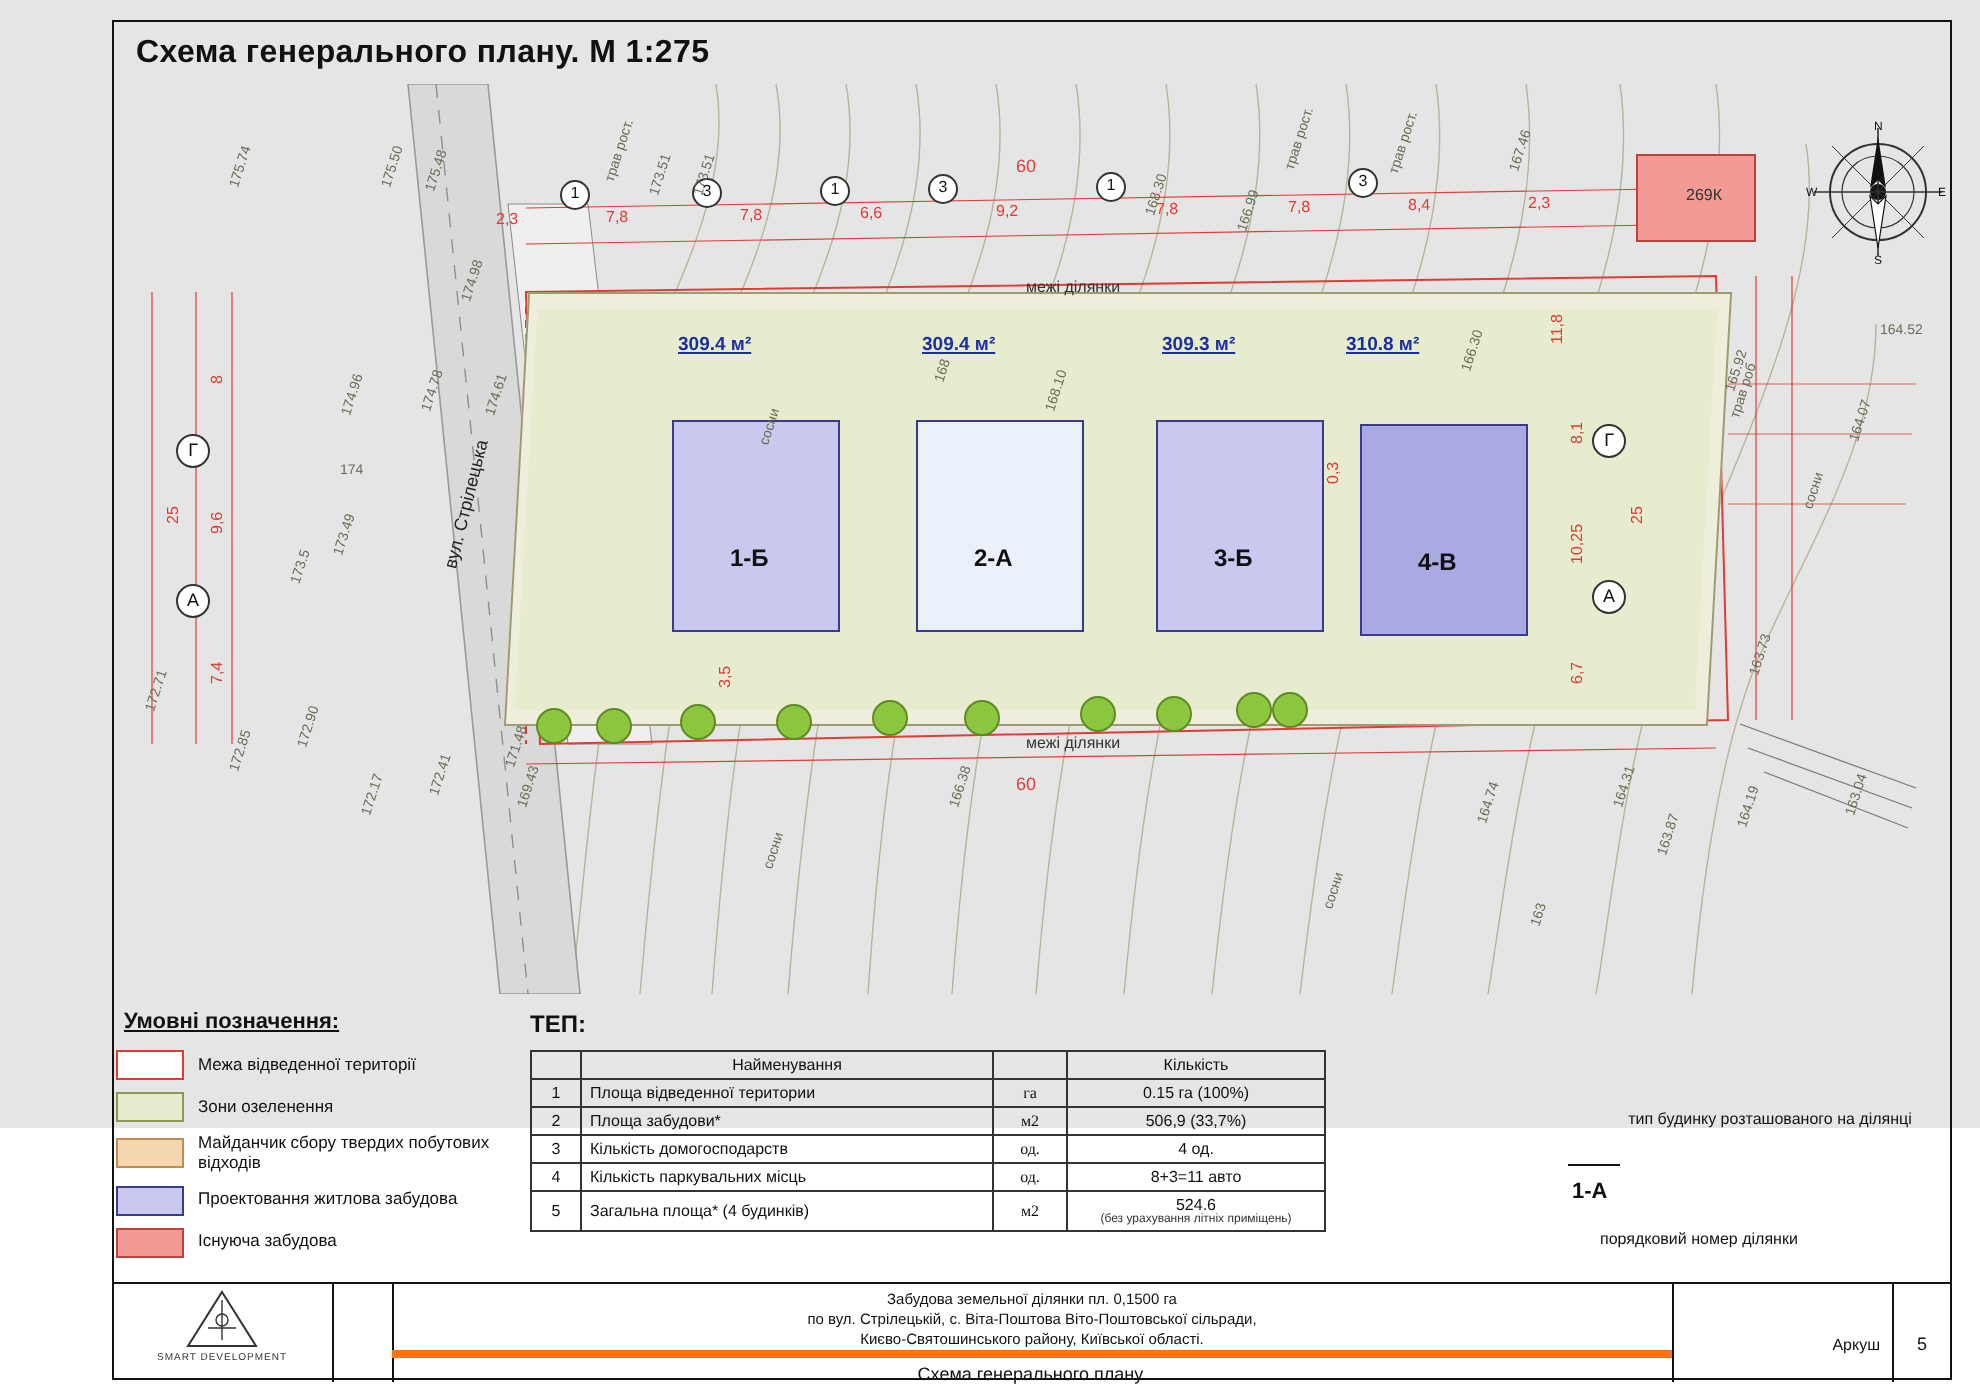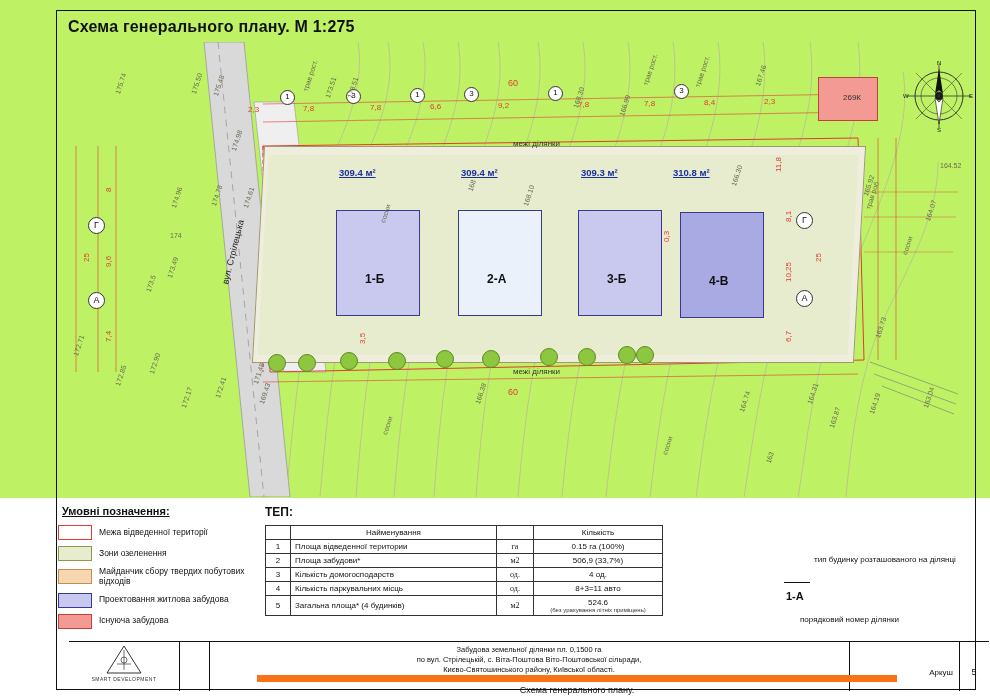--- a/index.html
+++ b/index.html
@@ -1,17 +1,17 @@
 <!DOCTYPE html>
 <html><head>
 <meta charset="utf-8">
 <style>
   html,body{margin:0;padding:0;background:#fff;}
   body{width:990px;height:700px;font-family:"Liberation Sans",sans-serif;color:#111;position:relative;overflow:hidden;}
-  .sheet{position:absolute;left:0;top:0;width:990px;height:498px;background:#bef264;}
+  .sheet{position:absolute;left:0;top:0;width:990px;height:564px;background:#e5e5e5;}
   .frame{position:absolute;left:56px;top:10px;width:920px;height:680px;border:1.6px solid #111;box-sizing:border-box;}
   .title{position:absolute;left:68px;top:18px;font-size:16px;font-weight:bold;letter-spacing:.2px;}
   
   .plan{position:absolute;left:58px;top:42px;width:916px;height:455px;overflow:hidden;}
   .topo{position:absolute;left:0;top:0;width:916px;height:455px;}
   .siteband{position:absolute;left:200px;top:104px;width:600px;height:215px;background:#efeedd;border:1px solid #a09a72;transform:skewX(-3.2deg);}
   .greenband{position:absolute;left:205px;top:113px;width:590px;height:200px;background:#e6eccd;transform:skewX(-3.2deg);}
   .houseblock{position:absolute;border:1px solid #3a3a8c;background:#c9c9ef;}
   .houseblock.light{background:#eaf1fb;}
   .houseblock.dark{background:#a9a9e4;}
@@ -46,26 +46,26 @@
   .c-num{width:16px;text-align:center;}
   .c-unit{width:28px;text-align:center;font-family:Liberation Serif, serif;}
   .c-val{width:120px;text-align:center;}
   .sub{font-size:6px;color:#333;}
   
   .rightnote{position:absolute;left:790px;top:555px;width:190px;font-size:8px;text-align:center;line-height:1.3;}
   .marker1a{position:absolute;left:786px;top:590px;font-size:11px;font-weight:bold;}
   .marker1a .line{position:absolute;left:-2px;top:-8px;width:26px;height:0;border-top:1px solid #111;}
   .rightnote2{position:absolute;left:800px;top:615px;width:180px;font-size:8px;text-align:left;}
   
-  .tblock{position:absolute;left:69px;top:641px;width:920px;height:49px;border-top:1.6px solid #111;box-sizing:border-box;text-decoration:underline;}
+  .tblock{position:absolute;left:56px;top:641px;width:920px;height:49px;border-top:1.6px solid #111;box-sizing:border-box;text-decoration:underline;}
   .tb-logo{position:absolute;left:0;top:0;width:110px;height:49px;border-right:1px solid #111;}
   .tb-mid{position:absolute;left:110px;top:0;width:30px;height:49px;border-right:1px solid #111;}
   .tb-main{position:absolute;left:140px;top:0;width:640px;height:49px;border-right:1px solid #111;}
   .tb-main .t1{position:absolute;left:0;top:3px;width:640px;text-align:center;font-size:7.5px;line-height:1.35;}
-  .tb-main .t2{position:absolute;left:0;top:33px;width:640px;text-align:center;font-size:9px;border-top:7px solid #f97316;padding-top:3px;margin-left:48px;}
+  .tb-main .t2{position:absolute;left:0;top:33px;width:640px;text-align:center;font-size:9px;border-top:4px solid #f97316;padding-top:3px;}
   .tb-sheetlab{position:absolute;left:780px;top:0;width:110px;height:49px;border-right:1px solid #111;font-size:8px;}
   .tb-sheetlab span{position:absolute;right:6px;bottom:14px;}
   .tb-sheetno{position:absolute;left:890px;top:0;width:30px;height:49px;font-size:9px;text-align:center;}
   .tb-sheetno span{position:absolute;left:0;right:0;bottom:14px;}
   .logotxt{position:absolute;left:0;top:34px;width:110px;text-align:center;font-size:5px;letter-spacing:.5px;color:#333;}
 </style>
 </head>
 <body>
 
 <div class="sheet">

